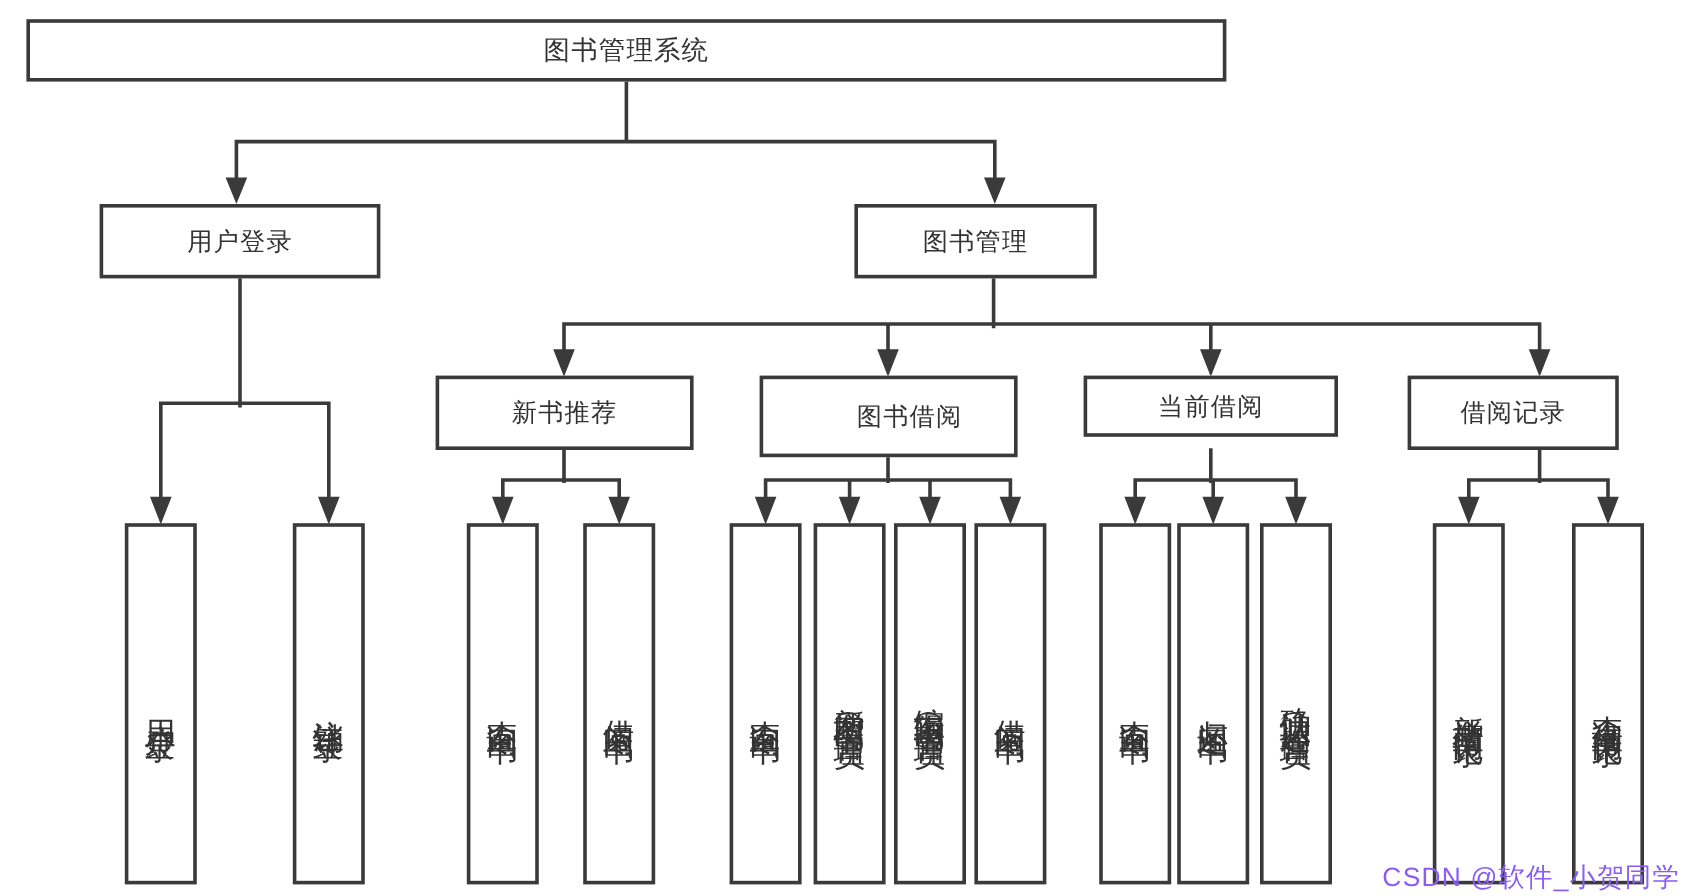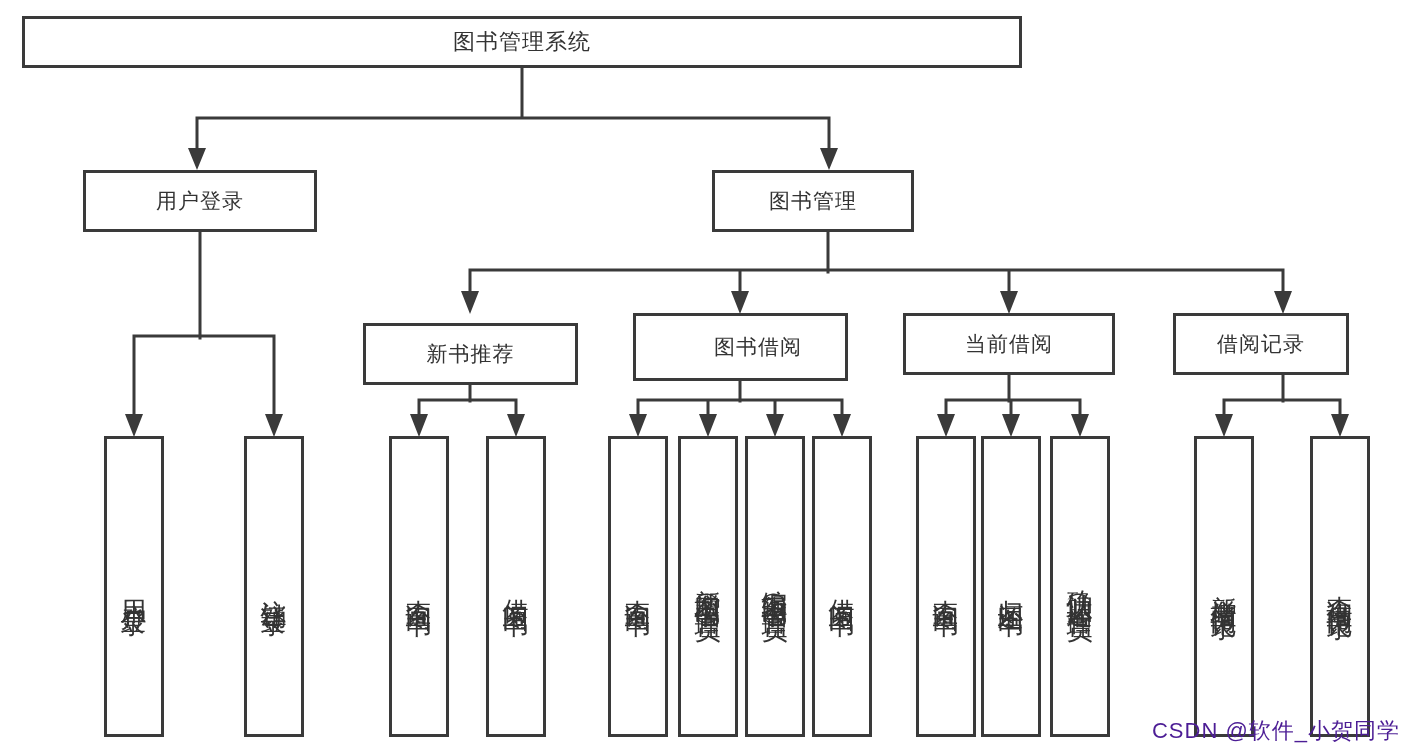--- a/index.html
+++ b/index.html
@@ -14,29 +14,29 @@
   .hlabel{font-size:21px;letter-spacing:1px;}
   .root .hlabel{font-size:22px;}
   .leaf{display:flex;align-items:center;justify-content:center;}
   .vlabel{
     writing-mode:vertical-rl;text-orientation:mixed;
     font-size:26px;letter-spacing:4px;line-height:1;white-space:nowrap;
   }
   #connectors{position:absolute;left:0;top:0;pointer-events:none;}
   #watermark{
     position:absolute;right:5px;bottom:1px;font-size:22px;letter-spacing:1px;
-    color:#4c1d95;z-index:5;white-space:nowrap;
+    color:#8b5cf6;z-index:5;white-space:nowrap;
   }
   
   .n-root {left:22px;  top:16px;  width:1000px;height:52px;}
   .n-l2a  {left:83px;  top:170px; width:234px; height:62px;}
   .n-l2b  {left:712px; top:170px; width:202px; height:62px;}
-  .n-l3a  {left:363px; top:313px; width:215px; height:62px;margin-top:10px;}
+  .n-l3a  {left:363px; top:313px; width:215px; height:62px;}
   .n-l3b  {left:633px; top:313px; width:215px; height:68px;padding-left:35px;}
-  .n-l3c  {left:903px; top:313px; width:212px; height:62px;}
+  .n-l3c  {left:903px; top:313px; width:212px; height:51px;}
   .n-l3d  {left:1173px;top:313px; width:176px; height:62px;}
   .leaf   {top:436px;  width:60px; height:301px;}
   .n-f1 {left:104px;} .n-f2 {left:244px;}
   .n-f3 {left:389px;} .n-f4 {left:486px;}
   .n-f5 {left:608px;} .n-f6 {left:678px;} .n-f7 {left:745px;} .n-f8 {left:812px;}
   .n-f9 {left:916px;} .n-f10{left:981px;} .n-f11{left:1050px;}
   .n-f12{left:1194px;}.n-f13{left:1310px;}
 </style>
 </head>
 <body>

